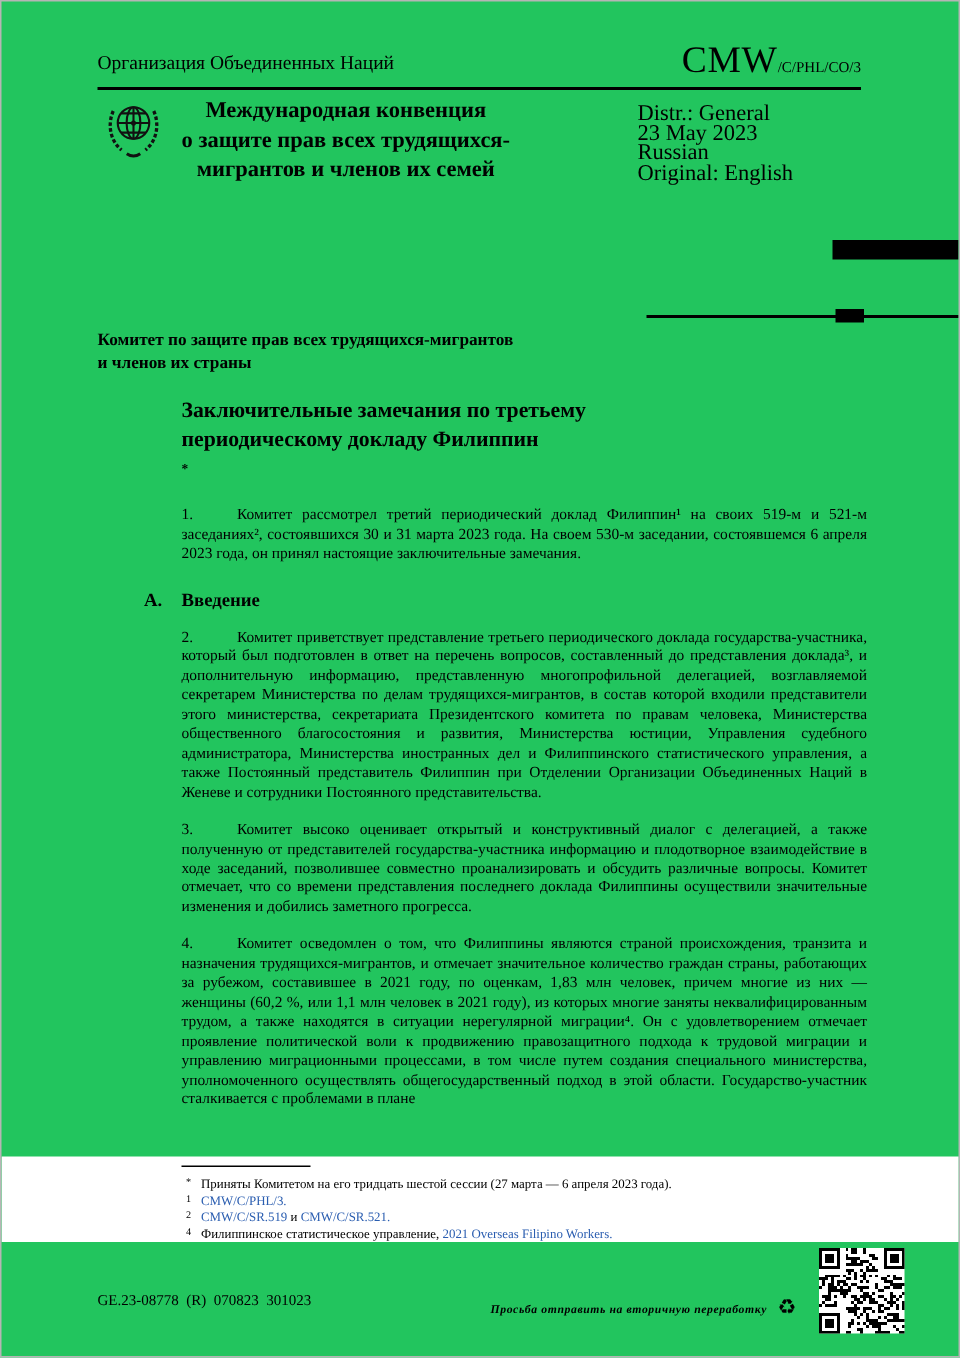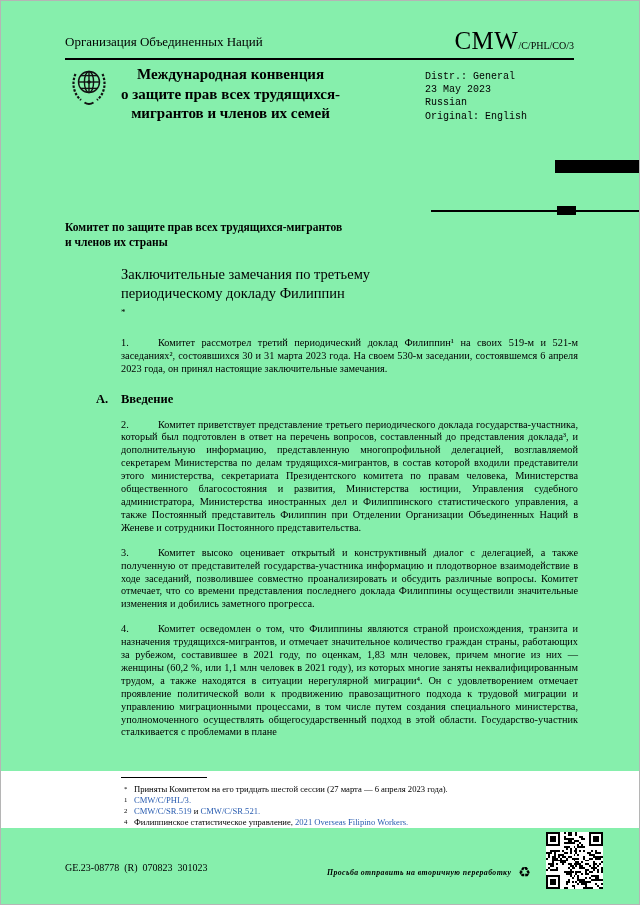--- a/index.html
+++ b/index.html
@@ -1,47 +1,47 @@
 <!DOCTYPE html>
 <html><head>
 <meta charset="utf-8">
 <style>
   * { margin:0; padding:0; box-sizing:border-box; }
   html,body { background:#d9d9d9; }
   body { font-family:"Liberation Serif", serif; color:#000; }
   .page {
     position:relative; width:640px; height:905px; margin:0 auto;
-    background:#86efac; border:1px solid #b5b5b5; overflow:hidden;
+    background:#22c55e; border:1px solid #b5b5b5; overflow:hidden;
   }
   
   .org-name { position:absolute; left:64px; top:33px; font-size:13px; }
   .doc-symbol { position:absolute; right:65px; top:26px; white-space:nowrap; }
   .doc-symbol .big { font-size:25px; letter-spacing:.5px; }
   .doc-symbol .small { font-size:10px; }
   .top-rule { position:absolute; left:64px; right:65px; top:57px; height:2px; background:#000; }
 
   
   .emblem { position:absolute; left:66px; top:63px; }
   .conv-title { position:absolute; left:120px; top:64px; font-size:15px; font-weight:bold; line-height:19.5px; }
   .conv-title span { display:block;text-align:center; }
-  .distr-block { position:absolute; left:424px; top:69px; font-size:10px; line-height:13.2px;font-family:Liberation Mono, monospace; }
+  .distr-block { position:absolute; left:424px; top:69px; font-size:15px; line-height:13.2px; }
   .distr-block span { display:block; }
 
   
   .mark-bar { position:absolute; right:0; top:159px; width:84px; height:13px; background:#000; }
   .mark-line { position:absolute; right:0; left:430px; top:209px; height:2px; background:#000; }
   .mark-blob { position:absolute; left:556px; top:205px; width:19px; height:9px; background:#000; }
 
   
   .committee { position:absolute; left:64px; top:219px; font-size:11.5px; font-weight:bold; line-height:14.5px; }
   .committee span { display:block; }
 
   
   .main { position:absolute; left:120px; top:264px; width:457px; }
-  h1.doc-title { font-size:14.5px; line-height:19px; font-weight:normal; margin-bottom:11px; }
+  h1.doc-title { font-size:14.5px; line-height:19px; font-weight:bold; margin-bottom:11px; }
   h1.doc-title span { display:block; }
   h1.doc-title sup { font-size:9px; }
   .para { font-size:10.3px; line-height:12.9px; text-align:justify; margin-bottom:12px; }
   .pnum { display:inline-block; width:37px; }
   .section-head { display:flex; margin:16px 0 12px -25px; font-size:12.5px; font-weight:bold; }
   .section-head .letter { width:25px; }
 
   
   .footnotes { position:absolute; left:0; top:770px; width:640px; background:#fff; padding:6px 64px 0 120px; }
   .fn-rule { width:86px; height:1px; background:#000; margin-bottom:6px; }

